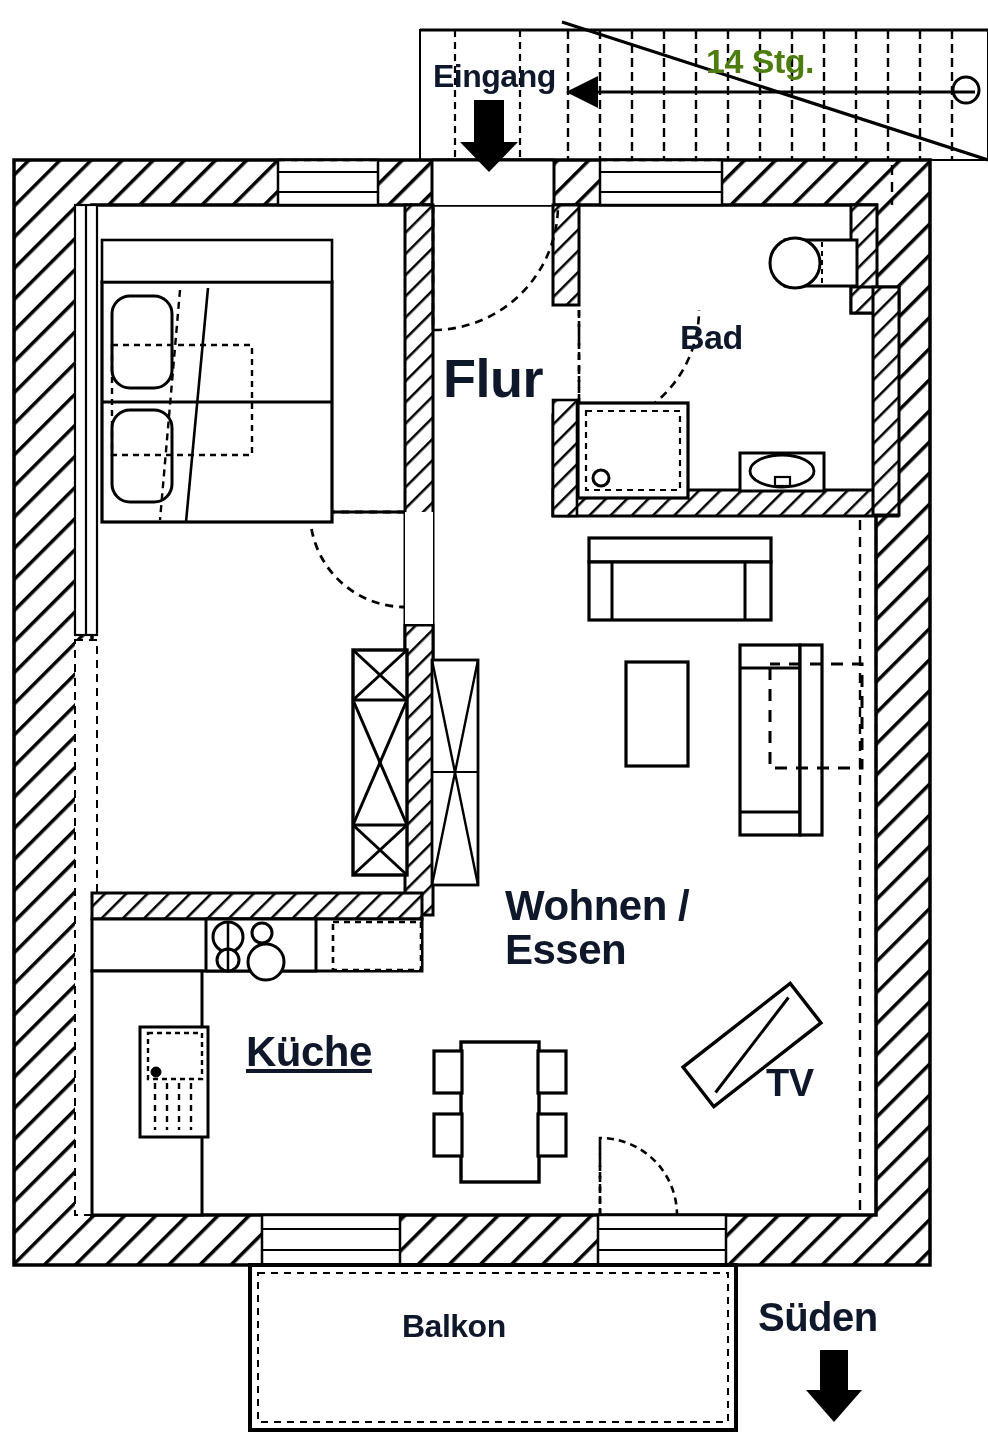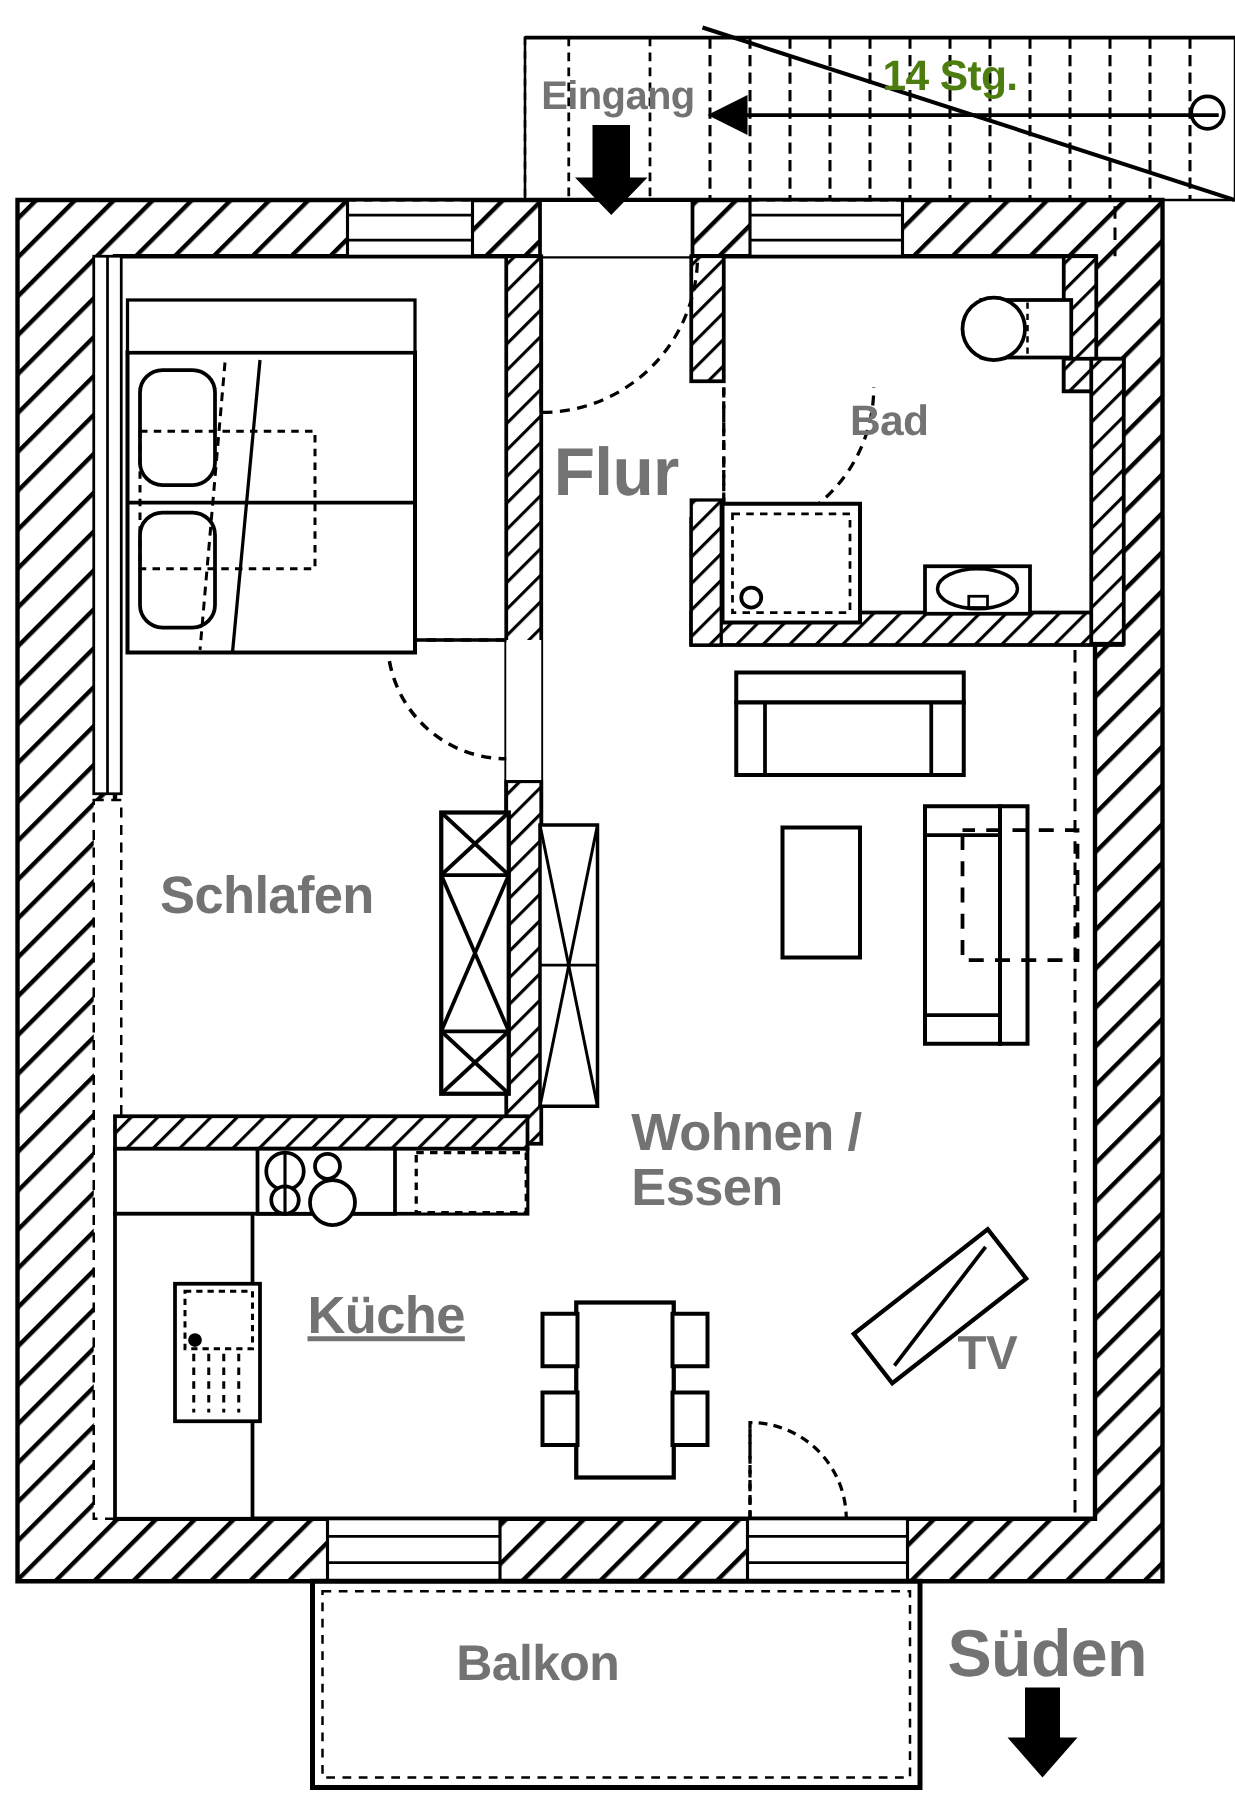--- a/index.html
+++ b/index.html
@@ -18,33 +18,33 @@
   #fp-svg {
     position: absolute;
     top: 0; left: 0;
     width: 988px;
     height: 1440px;
   }
   .room-label {
     position: absolute;
     font-family: "Liberation Sans", sans-serif;
     font-weight: bold;
-    color: #737373;
+    color: #0f172a;
     white-space: pre;
     line-height: 1.05;
     letter-spacing: -0.5px;
   }
   .lbl-schlafen { left: 128px; top: 694px; font-size: 42px; }
   .lbl-flur     { left: 443px; top: 350px; font-size: 54px; }
   .lbl-bad      { left: 680px; top: 320px; font-size: 34px; }
   .lbl-kueche   { left: 246px; top: 1030px; font-size: 42px; text-decoration: underline; }
   .lbl-wohnen   { left: 505px; top: 884px; font-size: 42px; }
   .lbl-tv       { left: 766px; top: 1064px; font-size: 38px; }
-  .lbl-balkon   { left: 365px; top: 1310px; font-size: 40px; }
-  .lbl-sueden   { left: 758px; top: 1296px; font-size: 53px; }
+  .lbl-balkon   { left: 402px; top: 1310px; font-size: 32px; }
+  .lbl-sueden   { left: 758px; top: 1296px; font-size: 40px; }
   .lbl-eingang  { left: 433px; top: 60px; font-size: 32px; }
   .lbl-stg      { left: 706px; top: 44px; font-size: 34px; color:#4d7c0f; }
 </style>
 </head>
 <body>
 
 <div id="floorplan-root">
 
   <svg id="fp-svg" viewBox="0 0 988 1440">
     <defs>
@@ -285,21 +285,20 @@
 
     <g>
       <polygon points="474,100 504,100 504,142 518,142 489,172 460,142 474,142" fill="#000"></polygon>
     </g>
     <g>
       <polygon points="820,1350 848,1350 848,1390 862,1390 834,1422 806,1390 820,1390" fill="#000"></polygon>
     </g>
 
   </svg>
 
-  <div class="room-label lbl-schlafen">Schlafen</div>
 
   <div class="room-label lbl-flur">Flur</div>
 
   <div class="room-label lbl-bad">Bad</div>
 
   <div class="room-label lbl-kueche">Küche</div>
 
   <div class="room-label lbl-wohnen">Wohnen /
 Essen</div>
 

